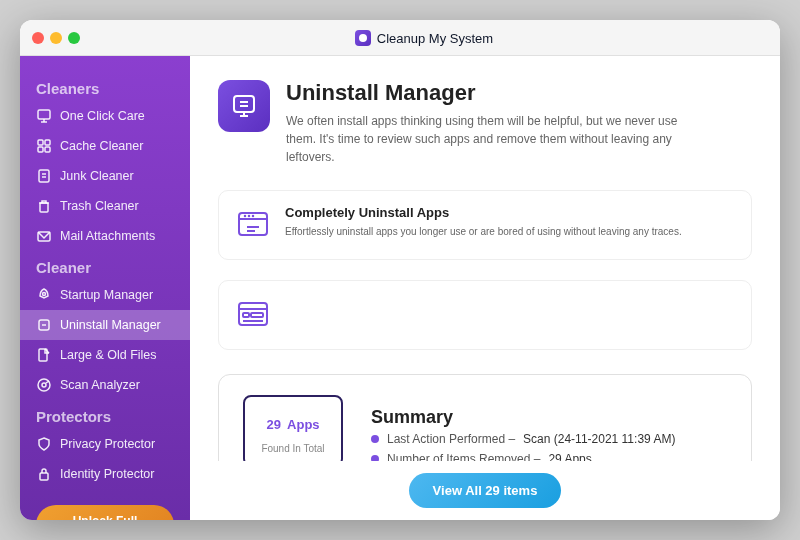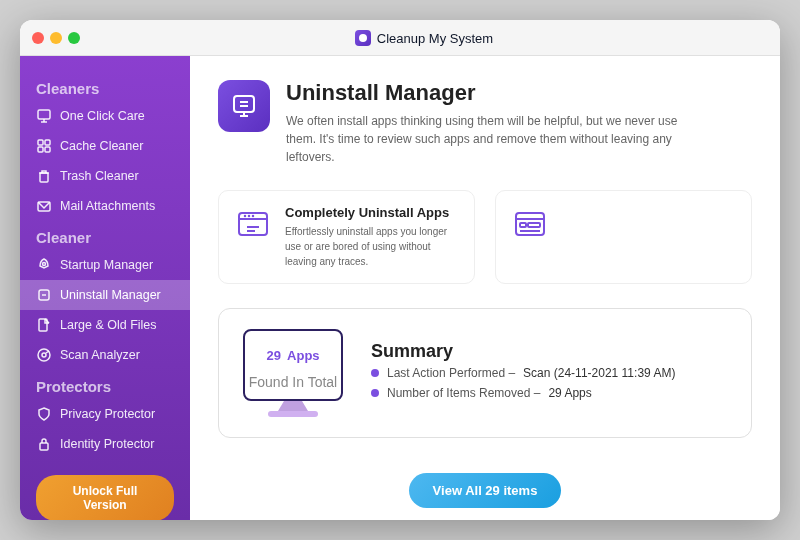--- a/index.html
+++ b/index.html
@@ -148,20 +148,21 @@
     .page-header-text p {
       font-size: 12px;
       color: #666;
       line-height: 1.5;
       max-width: 420px;
     }
     .features-row {
       display: flex;
       gap: 20px;
       margin-bottom: 24px;
+      flex-direction: column;
     }
     .feature-card {
       flex: 1;
       display: flex;
       align-items: flex-start;
       gap: 12px;
       padding: 14px;
       border: 1px solid #eee;
       border-radius: 10px;
     }
@@ -213,21 +214,21 @@
     .monitor-count {
       font-size: 22px;
       font-weight: 700;
       color: #222;
     }
     .monitor-count span {
       font-size: 13px;
       color: #7b4fe0;
     }
     .monitor-label {
-      font-size: 14px;
+      font-size: 10px;
       color: #888;
       margin-top: 8px;
     }
     .monitor-stand {
       width: 30px;
       height: 10px;
       background: #c0a0e0;
       clip-path: polygon(20% 0%, 80% 0%, 100% 100%, 0% 100%);
       margin-top: 0;
     }
@@ -320,20 +321,30 @@
           <svg width="14" height="14" viewBox="0 0 14 14" fill="none" stroke="rgba(255,255,255,0.9)" stroke-width="1.5">
             <rect x="1" y="1" width="5" height="5" rx="1"></rect>
             <rect x="8" y="1" width="5" height="5" rx="1"></rect>
             <rect x="1" y="8" width="5" height="5" rx="1"></rect>
             <rect x="8" y="8" width="5" height="5" rx="1"></rect>
           </svg>
         </div>
         <span>Cache Cleaner</span>
       </div>
 
+      <div class="sidebar-item">
+        <div class="sidebar-icon">
+          <svg width="14" height="14" viewBox="0 0 14 14" fill="none" stroke="rgba(255,255,255,0.9)" stroke-width="1.5">
+            <rect x="2" y="1" width="10" height="12" rx="1.5"></rect>
+            <line x1="5" y1="5" x2="9" y2="5"></line>
+            <line x1="5" y1="8" x2="9" y2="8"></line>
+          </svg>
+        </div>
+        <span>Junk Cleaner</span>
+      </div>
 
       <div class="sidebar-item">
         <div class="sidebar-icon">
           <svg width="14" height="14" viewBox="0 0 14 14" fill="none" stroke="rgba(255,255,255,0.9)" stroke-width="1.5">
             <polyline points="2,4 12,4"></polyline>
             <path d="M5 4V2h4v2"></path>
             <rect x="3" y="4" width="8" height="9" rx="1"></rect>
           </svg>
         </div>
         <span>Trash Cleaner</span>

